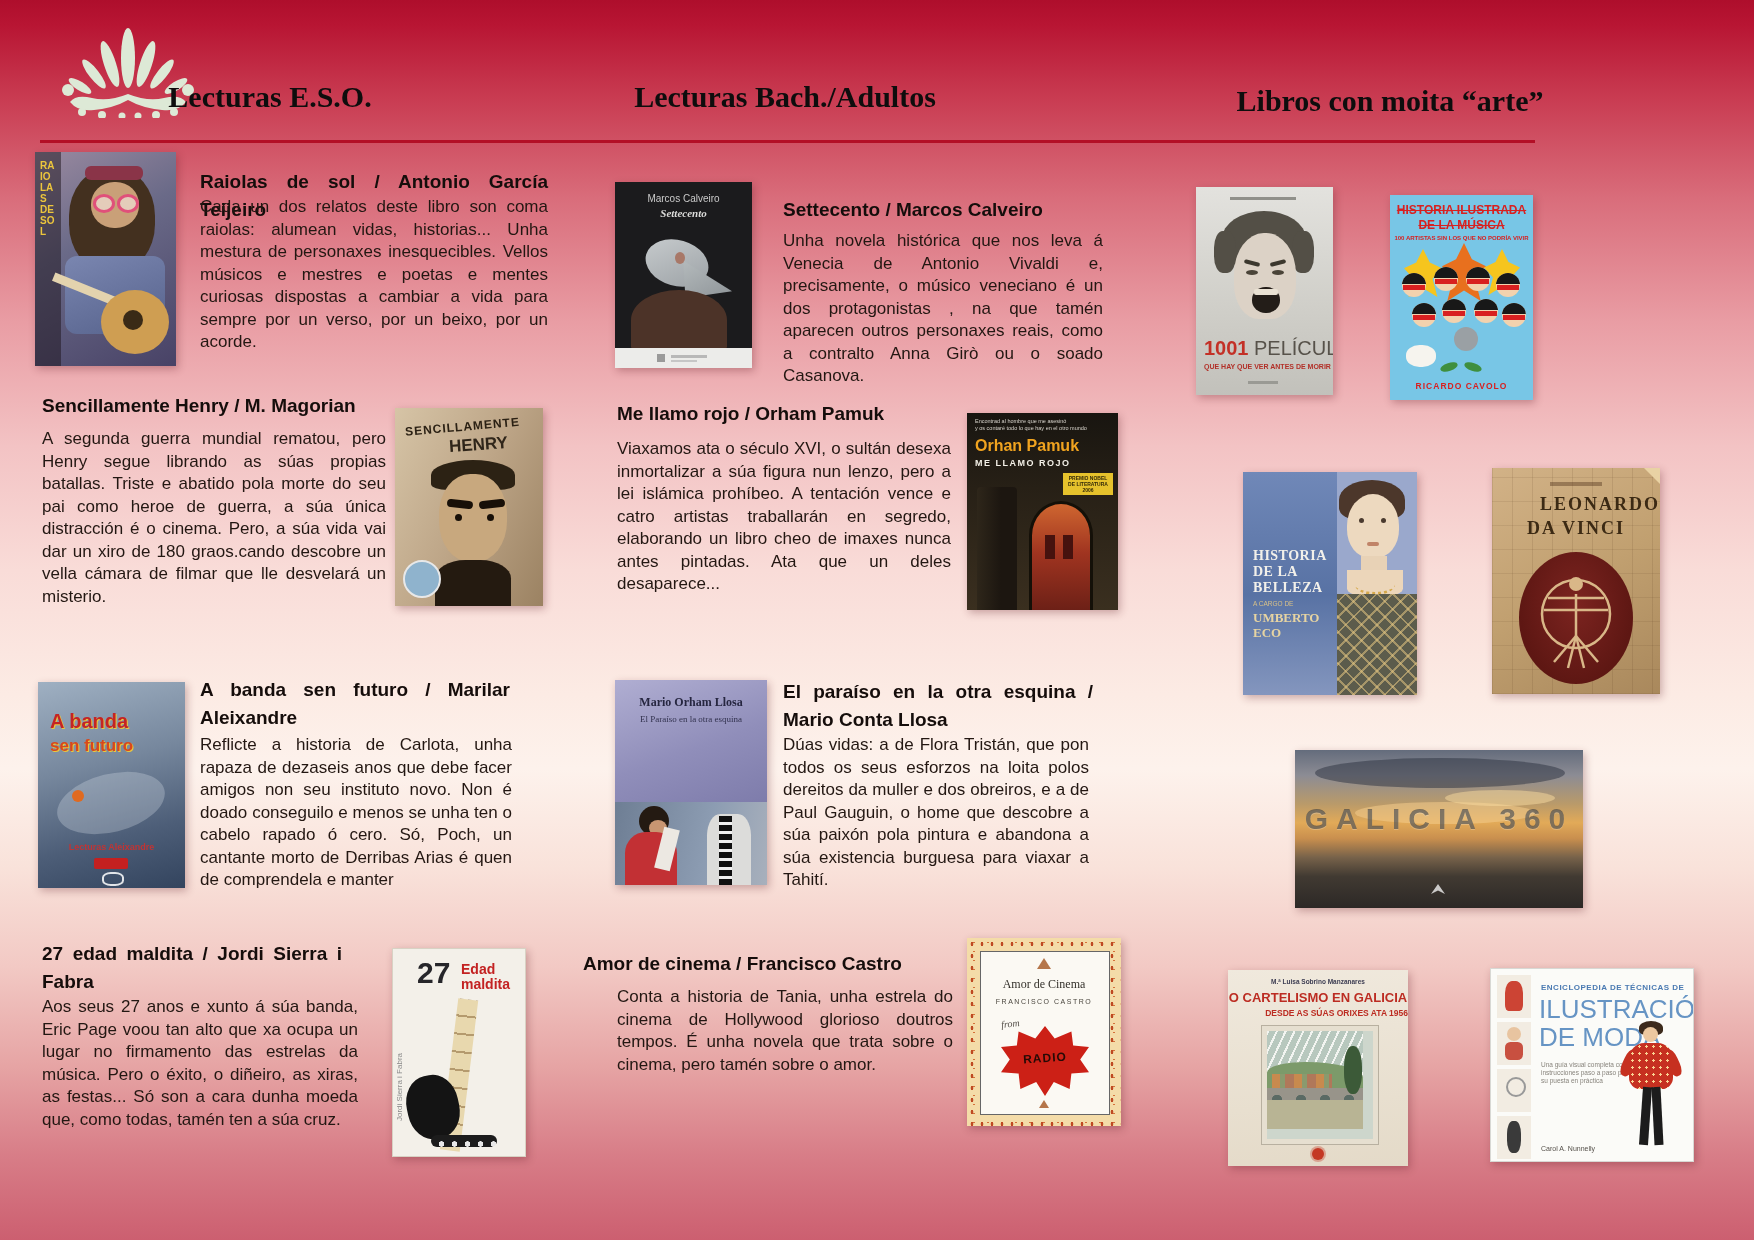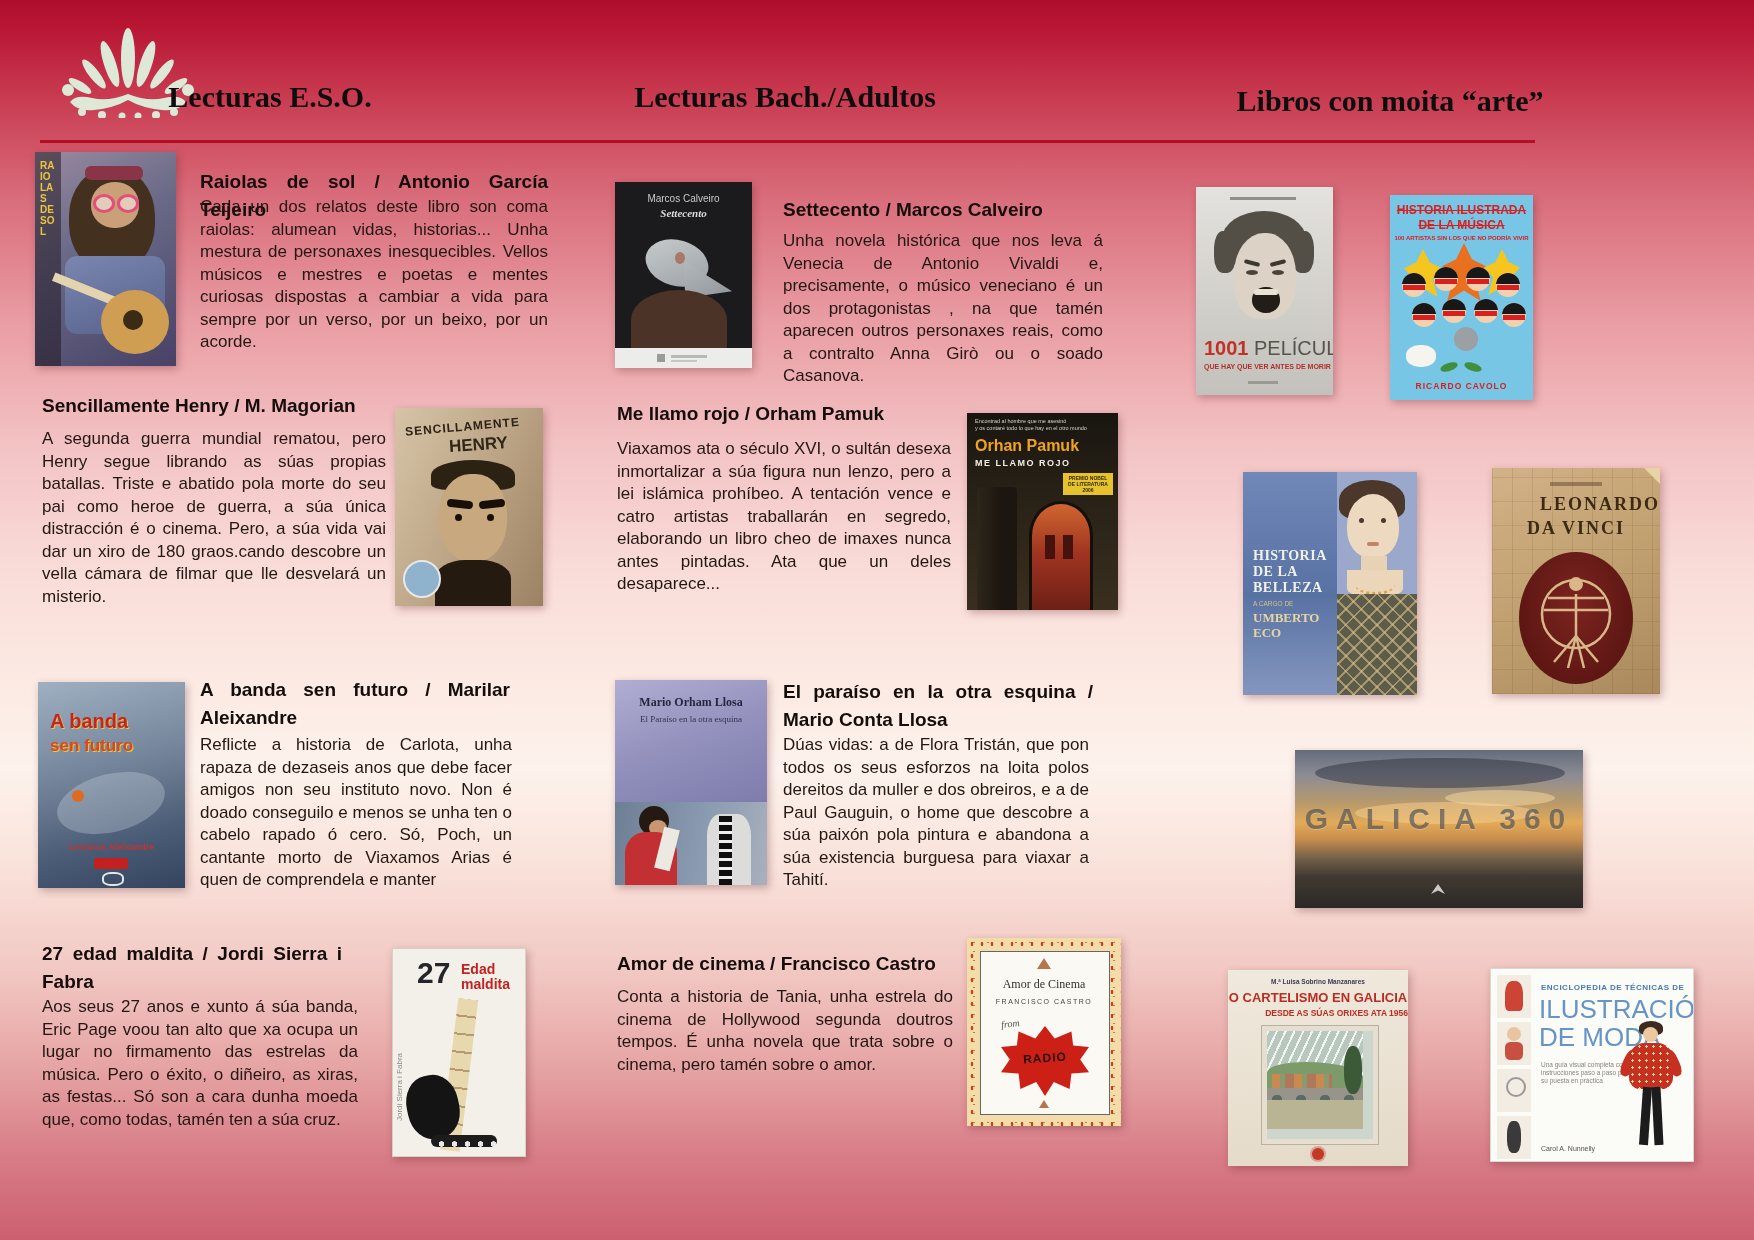--- a/index.html
+++ b/index.html
@@ -85,21 +85,21 @@
   <div class="cover" style="left:38px;top:682px;width:147px;height:206px;background:linear-gradient(165deg,#9fb0c2 0%,#76879d 40%,#4d5e78 72%,#33445e 100%)">
     <i style="left:12px;top:28px;color:#c42424;font:bold 20px/22px 'Liberation Sans',sans-serif;text-shadow:1px 1px 0 #e9c93e">A banda</i>
     <i style="left:12px;top:54px;color:#d8481c;font:bold 17px/19px 'Liberation Sans',sans-serif;text-shadow:1px 1px 0 #e9c93e">sen futuro</i>
     <i style="left:18px;top:92px;width:110px;height:58px;background:rgba(225,232,240,.28);border-radius:50%;transform:rotate(-14deg)"></i>
     <i style="left:34px;top:108px;width:12px;height:12px;background:#e06a20;border-radius:50%"></i>
     <i style="left:0;top:160px;width:100%;text-align:center;color:#c03434;font:bold 9px/10px 'Liberation Sans',sans-serif">Lecturas Aleixandre</i>
     <i style="left:56px;top:176px;width:34px;height:11px;background:#c42020;border-radius:2px"></i>
     <i style="left:64px;top:190px;width:18px;height:10px;border:2px solid rgba(255,255,255,.85);border-radius:40%"></i>
   </div>
   <div class="t" style="left:200px;top:676px;width:310px">A banda sen futuro / Marilar Aleixandre</div>
-  <div class="b" style="left:200px;top:734px;width:312px">Reflicte a historia de Carlota, unha rapaza de dezaseis anos que debe facer amigos non seu instituto novo. Non é doado conseguilo e menos se unha ten o cabelo rapado ó cero. Só, Poch, un cantante morto de Viaxamos Arias é quen de comprendela e manter</div>
+  <div class="b" style="left:200px;top:734px;width:312px">Reflicte a historia de Carlota, unha rapaza de dezaseis anos que debe facer amigos non seu instituto novo. Non é doado conseguilo e menos se unha ten o cabelo rapado ó cero. Só, Poch, un cantante morto de Derribas Arias é quen de comprendela e manter</div>
 
   <div class="t" style="left:42px;top:940px;width:300px">27 edad maldita / Jordi Sierra i Fabra</div>
   <div class="b" style="left:42px;top:996px;width:316px">Aos seus 27 anos e xunto á súa banda, Eric Page voou tan alto que xa ocupa un lugar no firmamento das estrelas da música. Pero o éxito, o diñeiro, as xiras, as festas... Só son a cara dunha moeda que, como todas, tamén ten a súa cruz.</div>
   <div class="cover" style="left:392px;top:948px;width:132px;height:207px;background:#f3f0e9;border:1px solid #d8d2c4">
     <i style="left:24px;top:8px;color:#26262a;font:bold 30px/32px 'Liberation Sans',sans-serif">27</i>
     <i style="left:68px;top:13px;width:58px;color:#c32222;font:bold 14px/15px 'Liberation Sans',sans-serif">Edad maldita</i>
     <i style="left:2px;top:42px;height:130px;color:#8a8a8a;font:8px/9px 'Liberation Sans',sans-serif;writing-mode:vertical-rl;transform:rotate(180deg)">Jordi Sierra i Fabra</i>
     <i style="left:56px;top:50px;width:20px;height:152px;background:repeating-linear-gradient(180deg,#e8d8ae 0 16px,#b49a6e 16px 18px);transform: rotate(7deg)"></i>
     <i style="left:14px;top:126px;width:52px;height:64px;background:#141414;border-radius:45%;transform:rotate(-12deg)"></i>
     <i style="left:38px;top:186px;width:66px;height:12px;background-color:#1c1c1c;border-radius:6px;background-image:radial-gradient(circle,#e8e8e8 2.5px,transparent 3px);background-size:13px 12px;background-position:4px 3px"></i>
@@ -142,22 +142,22 @@
     <i style="left:24px;top:126px;width:30px;height:30px;background:#241a12;border-radius:50%"></i>
     <i style="left:34px;top:140px;width:18px;height:16px;background:#c89672;border-radius:50%"></i>
     <i style="left:10px;top:152px;width:52px;height:53px;background:#c23034;border-radius:40% 40% 0 0"></i>
     <i style="left:44px;top:148px;width:16px;height:42px;background:#ece8e2;transform:rotate(14deg)"></i>
     <i style="left:92px;top:134px;width:44px;height:71px;background:#dcdcda;border-radius:30% 30% 0 0"></i>
     <i style="left:104px;top:136px;width:13px;height:69px;background:repeating-linear-gradient(180deg,#101010 0 6px,#f0f0f0 6px 9px)"></i>
   </div>
   <div class="t" style="left:783px;top:678px;width:310px">El paraíso en la otra esquina / Mario Conta Llosa</div>
   <div class="b" style="left:783px;top:734px;width:306px">Dúas vidas: a de Flora Tristán, que pon todos os seus esforzos na loita polos dereitos da muller e dos obreiros, e a de Paul Gauguin, o home que descobre a súa paixón pola pintura e abandona a súa existencia burguesa para viaxar a Tahití.</div>
 
-  <div class="t" style="left:617px;top:950px;width:340px">Amor de cinema / Francisco Castro</div>
-  <div class="b" style="left:617px;top:986px;width:336px">Conta a historia de Tania, unha estrela do cinema de Hollywood segunda doutros tempos. É unha novela que trata sobre o cinema, pero tamén sobre o amor.</div>
+  <div class="t" style="left:583px;top:950px;width:340px">Amor de cinema / Francisco Castro</div>
+  <div class="b" style="left:617px;top:986px;width:336px">Conta a historia de Tania, unha estrela do cinema de Hollywood glorioso doutros tempos. É unha novela que trata sobre o cinema, pero tamén sobre o amor.</div>
   <div class="cover" style="left:967px;top:938px;width:154px;height:188px;background-color:#f4dca8;background-image:radial-gradient(#bf4a22 1.4px,transparent 1.6px),radial-gradient(#d4713a 1.1px,transparent 1.3px);background-size:10px 12px,14px 9px">
     <i style="left:13px;top:13px;width:128px;height:162px;background:#fbf9f3;border:1px solid #666"></i>
     <i style="left:70px;top:20px;width:0;height:0;border-left:7px solid transparent;border-right:7px solid transparent;border-bottom:11px solid #b5764a"></i>
     <i style="left:13px;top:40px;width:128px;text-align:center;color:#33302a;font:12px/13px 'Liberation Serif',serif">Amor de Cinema</i>
     <i style="left:13px;top:60px;width:128px;text-align:center;color:#4a463e;font:7px/8px 'Liberation Sans',sans-serif;letter-spacing:1.5px">FRANCISCO CASTRO</i>
     <i style="left:34px;top:80px;color:#55504a;font:italic 10px/11px 'Liberation Serif',serif;transform:rotate(-6deg)">from</i>
     <i style="left:34px;top:88px;width:88px;height:70px;background:#cc2016;clip-path:polygon(50% 0,61% 18%,80% 8%,82% 28%,100% 30%,90% 48%,100% 66%,80% 68%,78% 90%,60% 80%,50% 100%,40% 80%,22% 90%,20% 68%,0 66%,10% 48%,0 30%,18% 28%,20% 8%,39% 18%)"></i>
     <i style="left:34px;top:114px;width:88px;text-align:center;color:#260a06;font:bold 12px/13px 'Liberation Sans',sans-serif;letter-spacing:1px;transform:rotate(-4deg)">RADIO</i>
     <i style="left:72px;top:162px;width:10px;height:8px;background:#b5764a;clip-path:polygon(50% 0,100% 100%,0 100%)"></i>
   </div>

